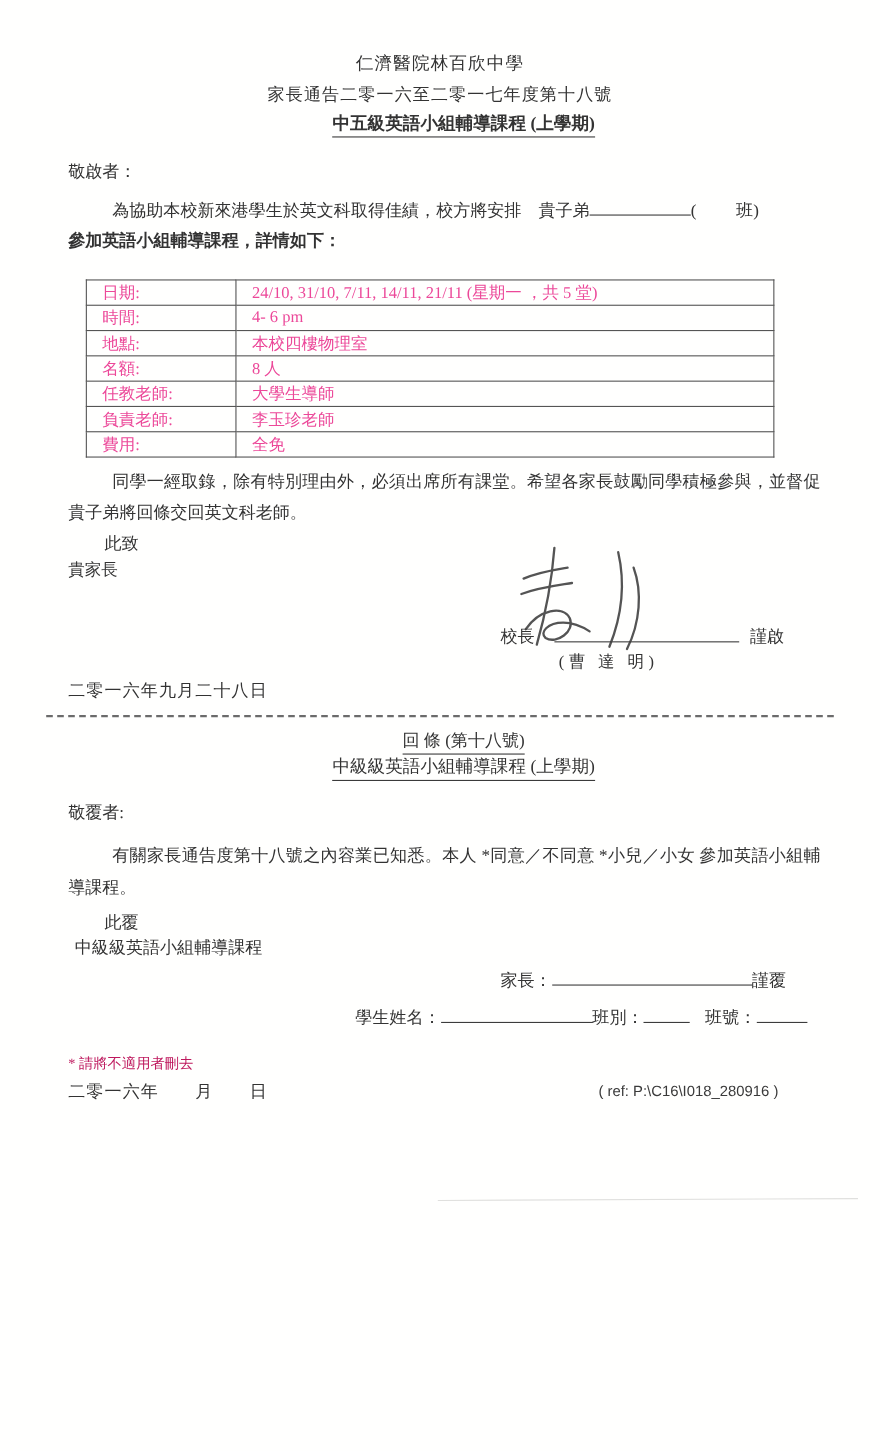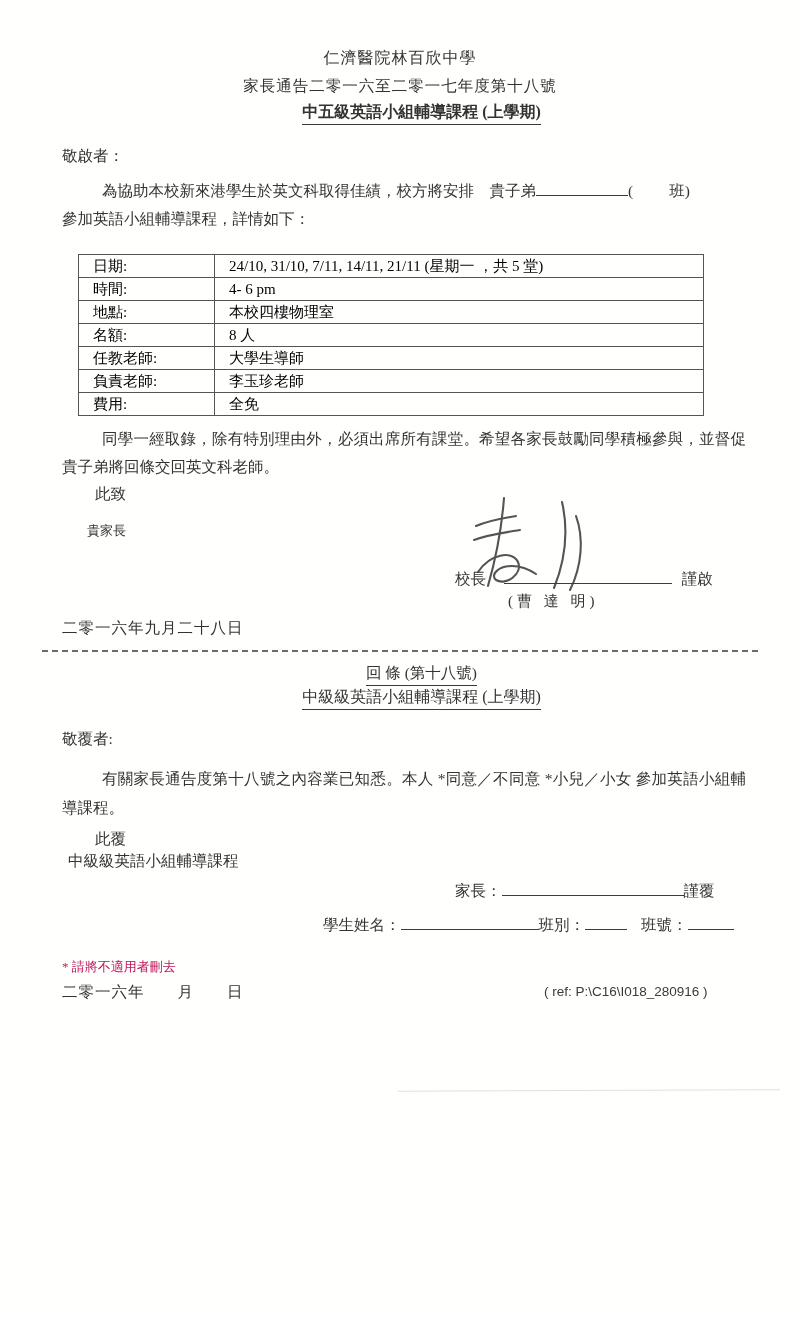--- a/index.html
+++ b/index.html
@@ -20,42 +20,42 @@
   .notice-line { top: 76px; font-size: 15.5px; letter-spacing: 1px; }
   .doc-title { top: 102px; font-size: 16px; font-weight: bold; }
   .doc-title .ul, .reply-t1 .ul, .reply-t2 .ul {
     border-bottom: 1.5px solid #3a3a3a;
     padding-bottom: 1px;
     display: inline-block;
     margin-left: 43px;
   }
   .salutation { top: 146px; left: 62px; font-size: 15.5px; }
   .intro-line1 { top: 181px; left: 62px; width: 690px; font-size: 15.5px; text-indent: 40px; }
-  .intro-line2 { top: 209px; left: 62px; font-size: 15.5px; }
+  .intro-line2 { top: 209px; left: 62px; font-size: 15.5px; font-weight: bold; }
   .blank { display: inline-block; border-bottom: 1px solid #3c3c3c; height: 14px; vertical-align: baseline; }
 
   table.details {
     position: absolute;
     top: 254px; left: 78px;
     width: 626px;
     border-collapse: collapse;
     font-size: 15px;
-    color: #000000;
+    color: #ec4899;
   }
   table.details td {
     border: 1.3px solid #555;
     height: 23px;
     padding: 0 6px 0 14px;
     vertical-align: middle;
   }
   table.details td.lbl { width: 136px; }
 
   .body-para { top: 425px; left: 62px; width: 684px; font-size: 15.5px; line-height: 28px; text-indent: 40px; text-align: justify; }
   .cizhi { top: 484px; left: 95px; font-size: 15.5px; }
-  .recipient { top: 522px; left: 62px; font-size: 13px; margin-left: 25px; }
+  .recipient { top: 509px; left: 62px; font-size: 15px; }
 
   .sig-svg { top: 496px; left: 460px; }
   .sign-row { top: 566px; left: 455px; font-size: 15.5px; }
   .sign-row .blank { width: 168px; height: 18px; }
   .principal-name { top: 592px; left: 508px; font-size: 15px; letter-spacing: 4px; }
 
   .issue-date { top: 618px; left: 62px; font-size: 15.5px; letter-spacing: 1px; font-family: Liberation Serif, serif; }
 
   .divider { top: 650px; left: 42px; width: 716px; height: 0; border-bottom: 2px dashed #6b6b6b; }
 

